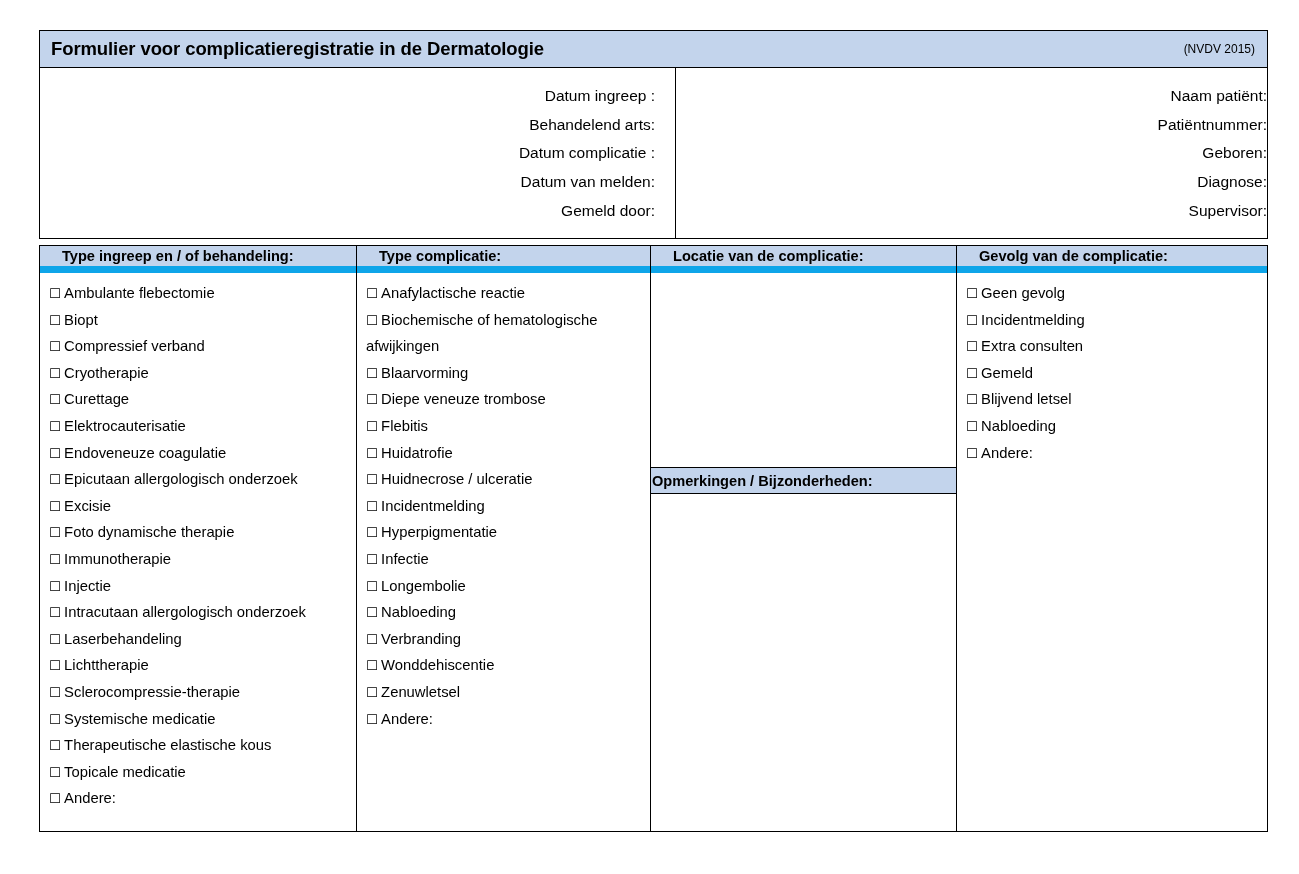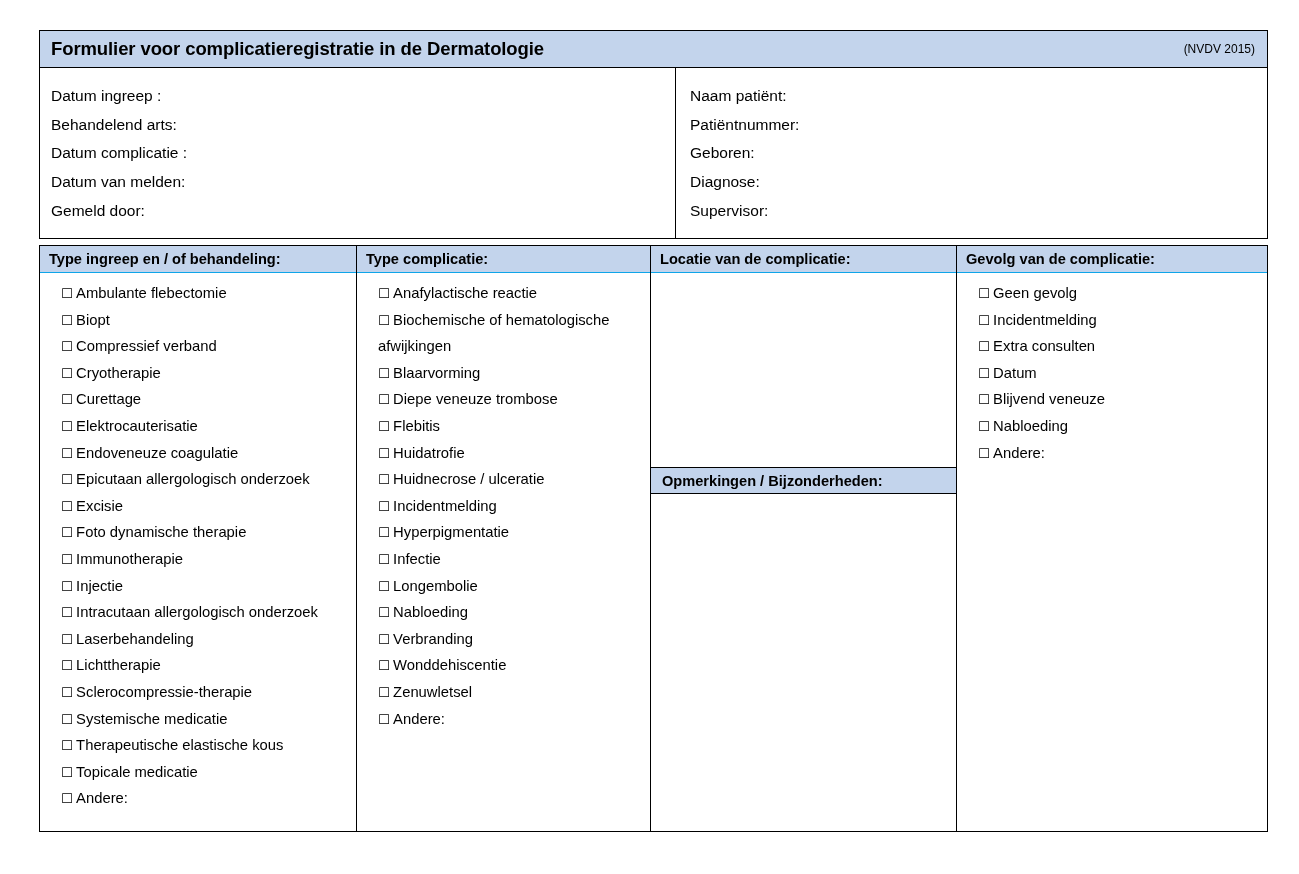--- a/index.html
+++ b/index.html
@@ -59,20 +59,21 @@
     display: flex;
     box-sizing: border-box;
     border: 1px solid #000000;
     border-top: none;
     height: 171px;
   }
   .info-col {
     box-sizing: border-box;
     padding: 14px 0 0 11px;
     flex: 0 0 615px;
+    text-align: right;
   }
   .info-col.right {
     flex: 1 1 auto;
     border-left: 1px solid #000000;
     padding-left: 14px;
     margin-left: 20px;
   }
   .info-line {
     font-size: 15.5px;
     line-height: 28.7px;
@@ -101,42 +102,41 @@
     border-right: none;
   }
   .col-a { flex: 0 0 317px; }
   .col-b { flex: 0 0 294px; }
   .col-c { flex: 0 0 306px; }
   .col-d { flex: 1 1 auto; }
 
   .col-head {
     box-sizing: border-box;
     background: #c3d4ec;
-    border-bottom: 1px solid #0ea5e9;
+    border-bottom: 7px solid #0ea5e9;
     height: 27px;
     display: flex;
     align-items: center;
-    padding-left: 9px;
+    padding-left: 22px;
     font-size: 14.6px;
     font-weight: bold;
     white-space: nowrap;
   }
 
   .col-body {
     box-sizing: border-box;
     padding: 7px 6px 0 9px;
     flex: 1 1 auto;
     overflow: hidden;
   }
 
   .opt {
     font-size: 14.8px;
     line-height: 26.6px;
     white-space: nowrap;
-    margin-left: 12px;
   }
   .opt .box {
     font-family: "DejaVu Sans", sans-serif;
     font-size: 13.5px;
     margin-right: 3px;
   }
   .opt.wrap {
     white-space: normal;
   }
 
@@ -150,21 +150,21 @@
     flex: 0 0 194px;
   }
   .remarks-head {
     box-sizing: border-box;
     background: #c3d4ec;
     border-top: 1px solid #000000;
     border-bottom: 1px solid #000000;
     height: 27px;
     display: flex;
     align-items: center;
-    padding-left: 11px;
+    padding-left: 1px;
     font-size: 14.6px;
     font-weight: bold;
     white-space: nowrap;
   }
   .remarks-area {
     flex: 1 1 auto;
   }
 </style>
 </head>
 <body>
@@ -254,22 +254,22 @@
           <div class="remarks-area"></div>
         </div>
       </div>
 
       <div class="col col-d">
         <div class="col-head">Gevolg van de complicatie:</div>
         <div class="col-body">
             <div class="opt"><span class="box">☐</span><span>Geen gevolg</span></div>
             <div class="opt"><span class="box">☐</span><span>Incidentmelding</span></div>
             <div class="opt"><span class="box">☐</span><span>Extra consulten</span></div>
-            <div class="opt"><span class="box">☐</span><span>Datum</span></div>
-            <div class="opt"><span class="box">☐</span><span>Blijvend veneuze</span></div>
+            <div class="opt"><span class="box">☐</span><span>Gemeld</span></div>
+            <div class="opt"><span class="box">☐</span><span>Blijvend letsel</span></div>
             <div class="opt"><span class="box">☐</span><span>Nabloeding</span></div>
             <div class="opt"><span class="box">☐</span><span>Andere:</span></div>
           </div>
       </div>
 
     </div>
   </div>
 </div>
 
 </body></html>

